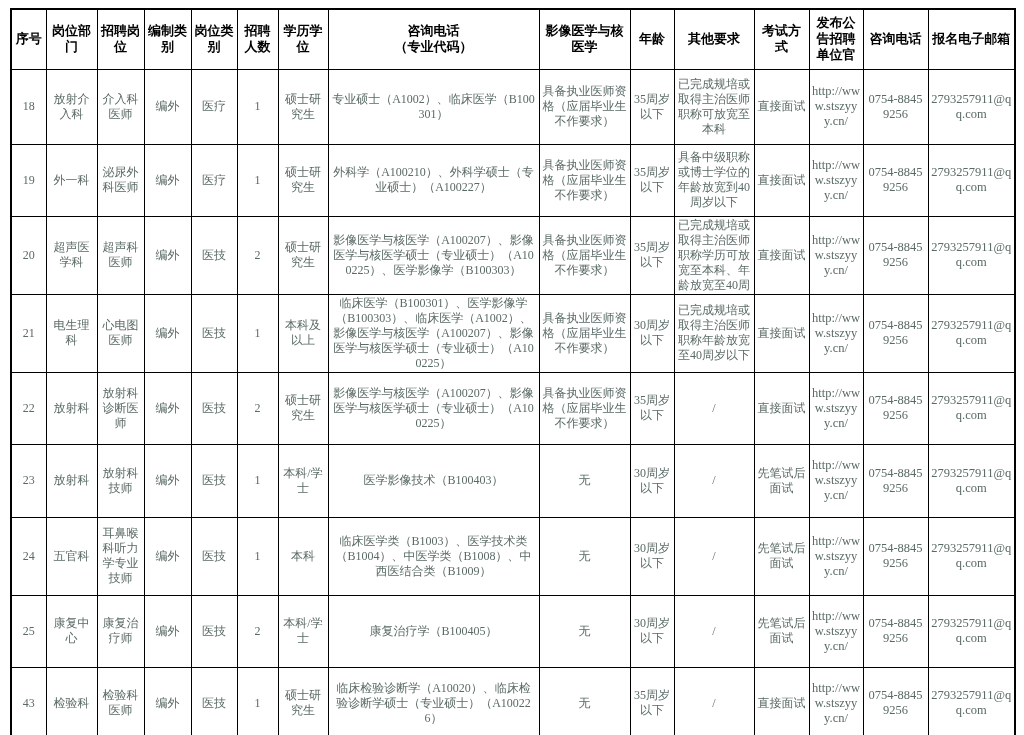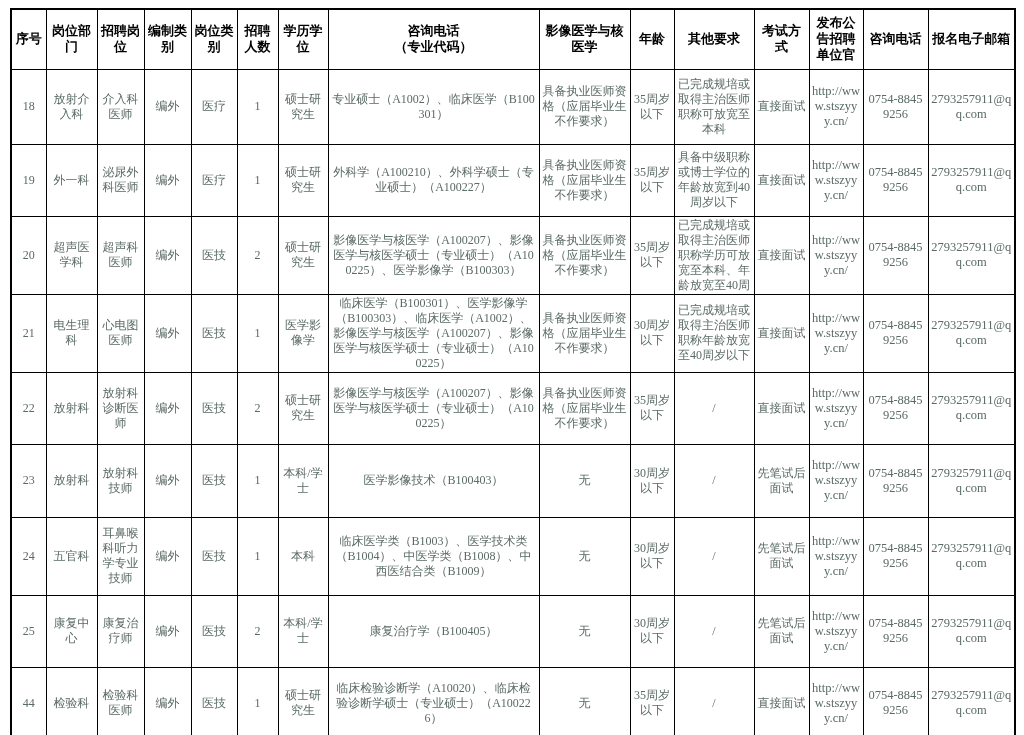--- a/index.html
+++ b/index.html
@@ -210,21 +210,21 @@
         <td>
           <div class="cell">编外</div>
         </td>
         <td>
           <div class="cell">医技</div>
         </td>
         <td>
           <div class="cell">1</div>
         </td>
         <td>
-          <div class="cell">医学影像学</div>
+          <div class="cell">本科及以上</div>
         </td>
         <td>
           <div class="cell">临床医学（B100301）、医学影像学（B100303）、临床医学（A1002）、影像医学与核医学（A100207）、影像医学与核医学硕士（专业硕士）（A100225）</div>
         </td>
         <td>
           <div class="cell">具备执业医师资格（应届毕业生不作要求）</div>
         </td>
         <td>
           <div class="cell">30周岁以下</div>
         </td>
@@ -427,21 +427,21 @@
         </td>
         <td class="latin">
           <div class="cell">0754-88459256</div>
         </td>
         <td class="latin">
           <div class="cell">2793257911@qq.com</div>
         </td>
       </tr>
       <tr style="height: 73px;">
         <td>
-          <div class="cell">44</div>
+          <div class="cell">43</div>
         </td>
         <td>
           <div class="cell">检验科</div>
         </td>
         <td>
           <div class="cell">检验科医师</div>
         </td>
         <td>
           <div class="cell">编外</div>
         </td>

